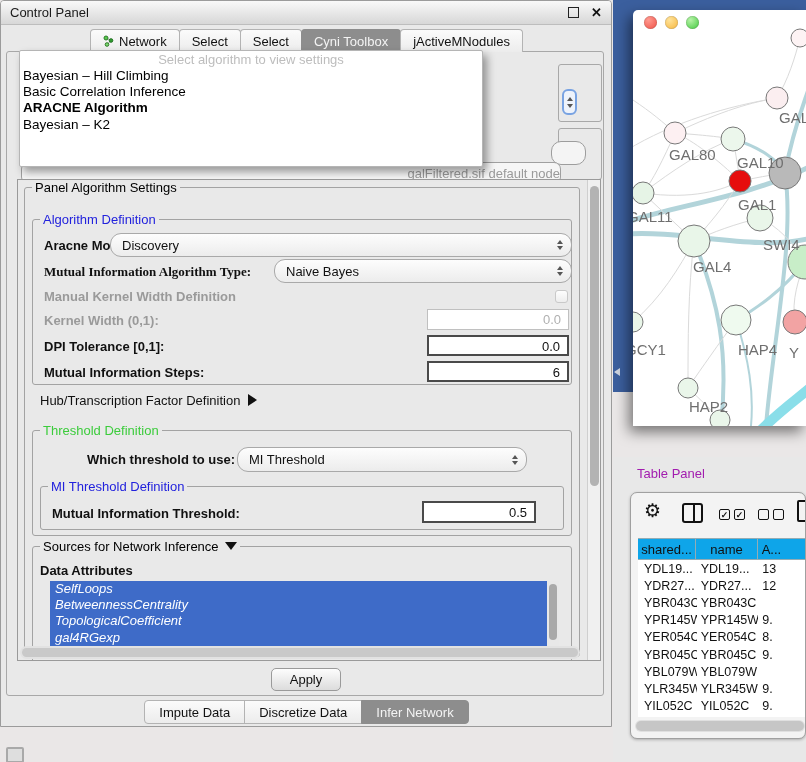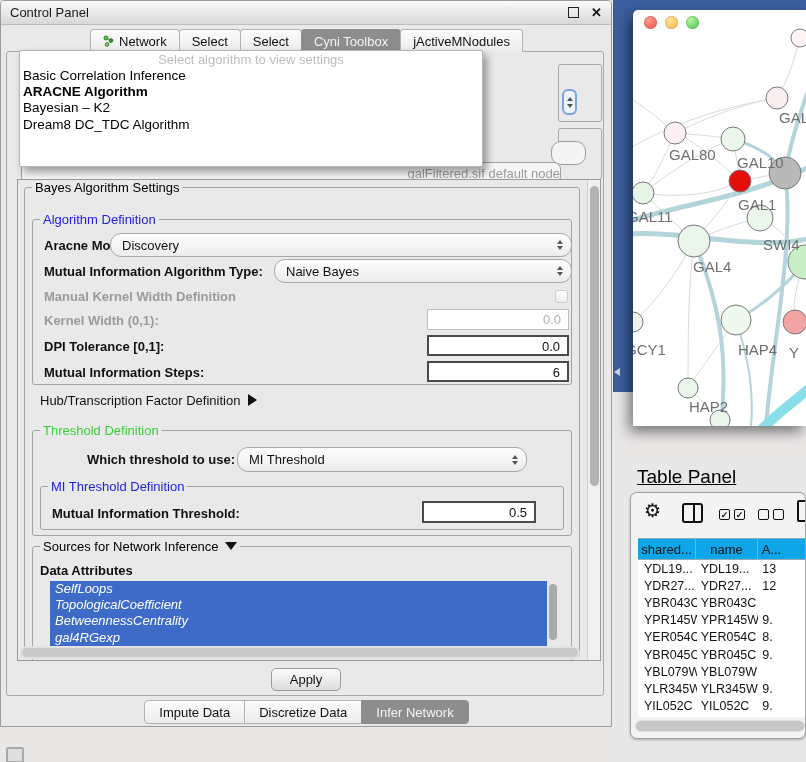--- a/index.html
+++ b/index.html
@@ -90,21 +90,21 @@
   .netwin{position:absolute;left:20px;top:10px;width:173px;height:416px;background:#fff;
       border-radius:5px 0 0 0;box-shadow:-4px 6px 14px rgba(0,0,0,.5);overflow:hidden;}
   .tl{position:absolute;top:6px;width:13px;height:13px;border-radius:50%;box-shadow:inset 0 0 1px rgba(0,0,0,.5);z-index:3;}
   .tl.red{left:11px;background:radial-gradient(circle at 35% 30%,#ff9a90,#ee4f44);}
   .tl.yellow{left:32px;background:radial-gradient(circle at 35% 30%,#ffe39a,#f6b53c);}
   .tl.green{left:53px;background:radial-gradient(circle at 35% 30%,#b7f3a8,#3fc73c);}
   .netsvg{position:absolute;left:0;top:0;}
   .netsvg text{font-size:15px;fill:#6f6f6f;font-family:"Liberation Sans",sans-serif;}
   
   .tp{position:absolute;left:613px;top:457px;width:193px;height:305px;background:#e8e8e8;}
-  .tp-title{position:absolute;left:24px;top:9px;font-size:19px;color:#000000;text-decoration:underline;}
+  .tp-title{position:absolute;left:24px;top:9px;font-size:13px;color:#a21caf;}
   .twin{position:absolute;left:17px;top:35px;width:176px;height:247px;background:#f3f3f3;
       border:1px solid #a0a0a0;border-radius:7px;box-shadow:0 1px 3px rgba(0,0,0,.25);overflow:hidden;box-sizing:border-box;}
   .gear{position:absolute;left:13px;top:8px;font-size:19px;color:#111;line-height:19px;}
   .split-ic{position:absolute;left:51px;top:10px;width:21px;height:20px;border:2px solid #111;border-radius:3px;box-sizing:border-box;}
   .split-ic::after{content:"";position:absolute;left:50%;top:0;bottom:0;width:2px;background:#111;}
   .cbpair{position:absolute;top:16px;display:flex;gap:4px;}
   .cbpair.a{left:88px;}
   .cbpair.b{left:127px;}
   .cb{width:11px;height:11px;border:1.5px solid #111;border-radius:2px;font-size:9px;font-weight:bold;
       line-height:10px;text-align:center;color:#111;box-sizing:border-box;}
@@ -174,44 +174,44 @@
   </div>
   <div class="frag bx" style="left:557px;top:127px;width:44px;height:52px;"></div>
   <div class="frag frag-combo" style="left:550px;top:140px;width:35px;height:24px;"></div>
   <div class="frag frag-netcombo" style="left:20px;top:161px;width:540px;height:22px;">
     <span>galFiltered.sif default node</span>
   </div>
 
   <div class="dd">
     <div class="dd-ph">Select algorithm to view settings</div>
     <div>
+        <div class="dd-item">Bayesian – Hill Climbing</div>
         <div class="dd-item">Basic Correlation Inference</div>
         <div class="dd-item sel">ARACNE Algorithm</div>
         <div class="dd-item">Bayesian – K2</div>
-        <div class="dd-item">Dream8 DC_TDC Algorithm</div>
       </div>
   </div>
 
   <div class="sp">
     <div class="grp" style="left:6px;top:7px;width:556px;height:470px;"></div>
-    <div class="grp-title" style="left:14px;top:0;">Bayes Algorithm Settings</div>
+    <div class="grp-title" style="left:14px;top:0;">Panel Algorithm Settings</div>
 
     <div class="grp" style="left:14px;top:39px;width:540px;height:166px;"></div>
     <div class="grp-title t-blue" style="left:22px;top:32px;">Algorithm Definition</div>
 
     <div class="lbl" style="left:26px;top:58px;">Aracne Mode:</div>
     <div class="combo" style="left:92px;top:53px;width:462px;height:24px;">
       <span>Discovery</span>
       <span class="spin">
           <i class="up"></i>
           <i class="dn"></i>
         </span>
     </div>
 
-    <div class="lbl" style="left:26px;top:84px;">Mutual Information Algorithm Type:</div>
+    <div class="lbl" style="left:26px;top:84px;font-family:Liberation Serif, serif;">Mutual Information Algorithm Type:</div>
     <div class="combo" style="left:256px;top:79px;width:298px;height:24px;">
       <span>Naive Bayes</span>
       <span class="spin">
           <i class="up"></i>
           <i class="dn"></i>
         </span>
     </div>
 
     <div class="lbl dis" style="left:26px;top:109px;">Manual Kernel Width Definition</div>
     <div class="chk" style="left:537px;top:110px;"></div>
@@ -249,22 +249,22 @@
     <div class="grp" style="left:14px;top:366px;width:540px;height:120px;"></div>
     <div class="grp-title" style="left:22px;top:359px;">
       <span>Sources for Network Inference</span><span class="tri-down"></span>
     </div>
     <div class="lbl" style="left:22px;top:383px;">Data Attributes</div>
     <div class="attr-list">
       <div class="attr-vscroll">
           <div class="attr-thumb"></div>
         </div>
     <div class="attr-item">SelfLoops</div>
+        <div class="attr-item">BetweennessCentrality</div>
         <div class="attr-item">TopologicalCoefficient</div>
-        <div class="attr-item">BetweennessCentrality</div>
         <div class="attr-item">gal4RGexp</div>
       </div>
 
     <div class="hscroll">
         <div class="hthumb"></div>
       </div>
     <div class="vscroll">
         <div class="vthumb"></div>
       </div>
   </div>

